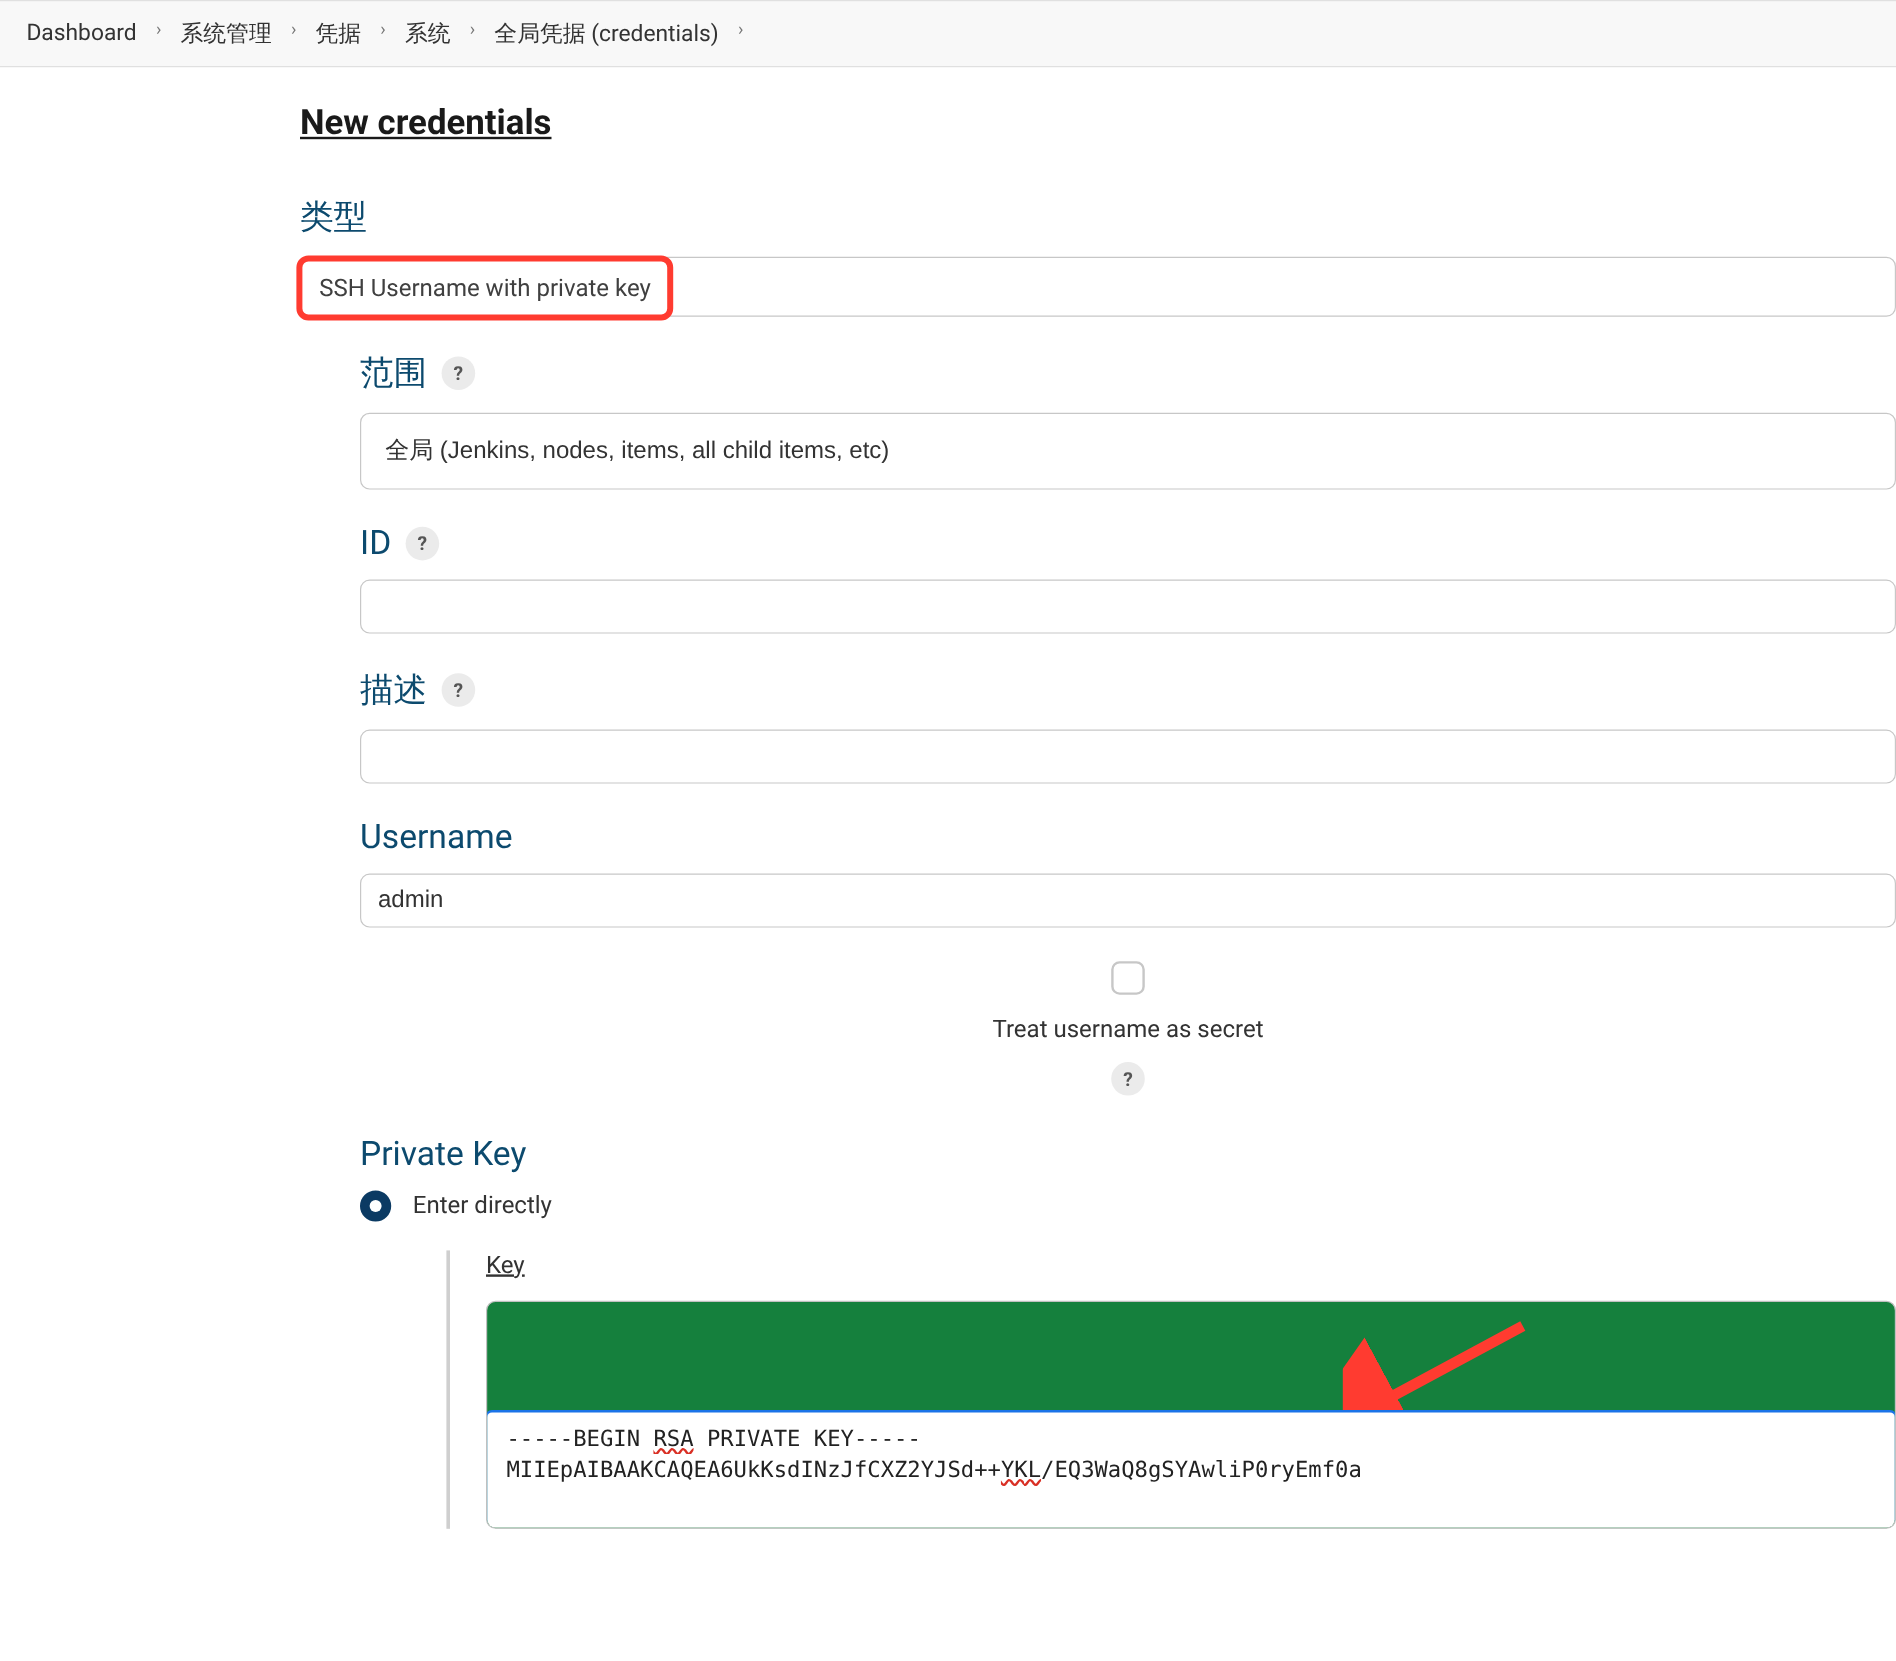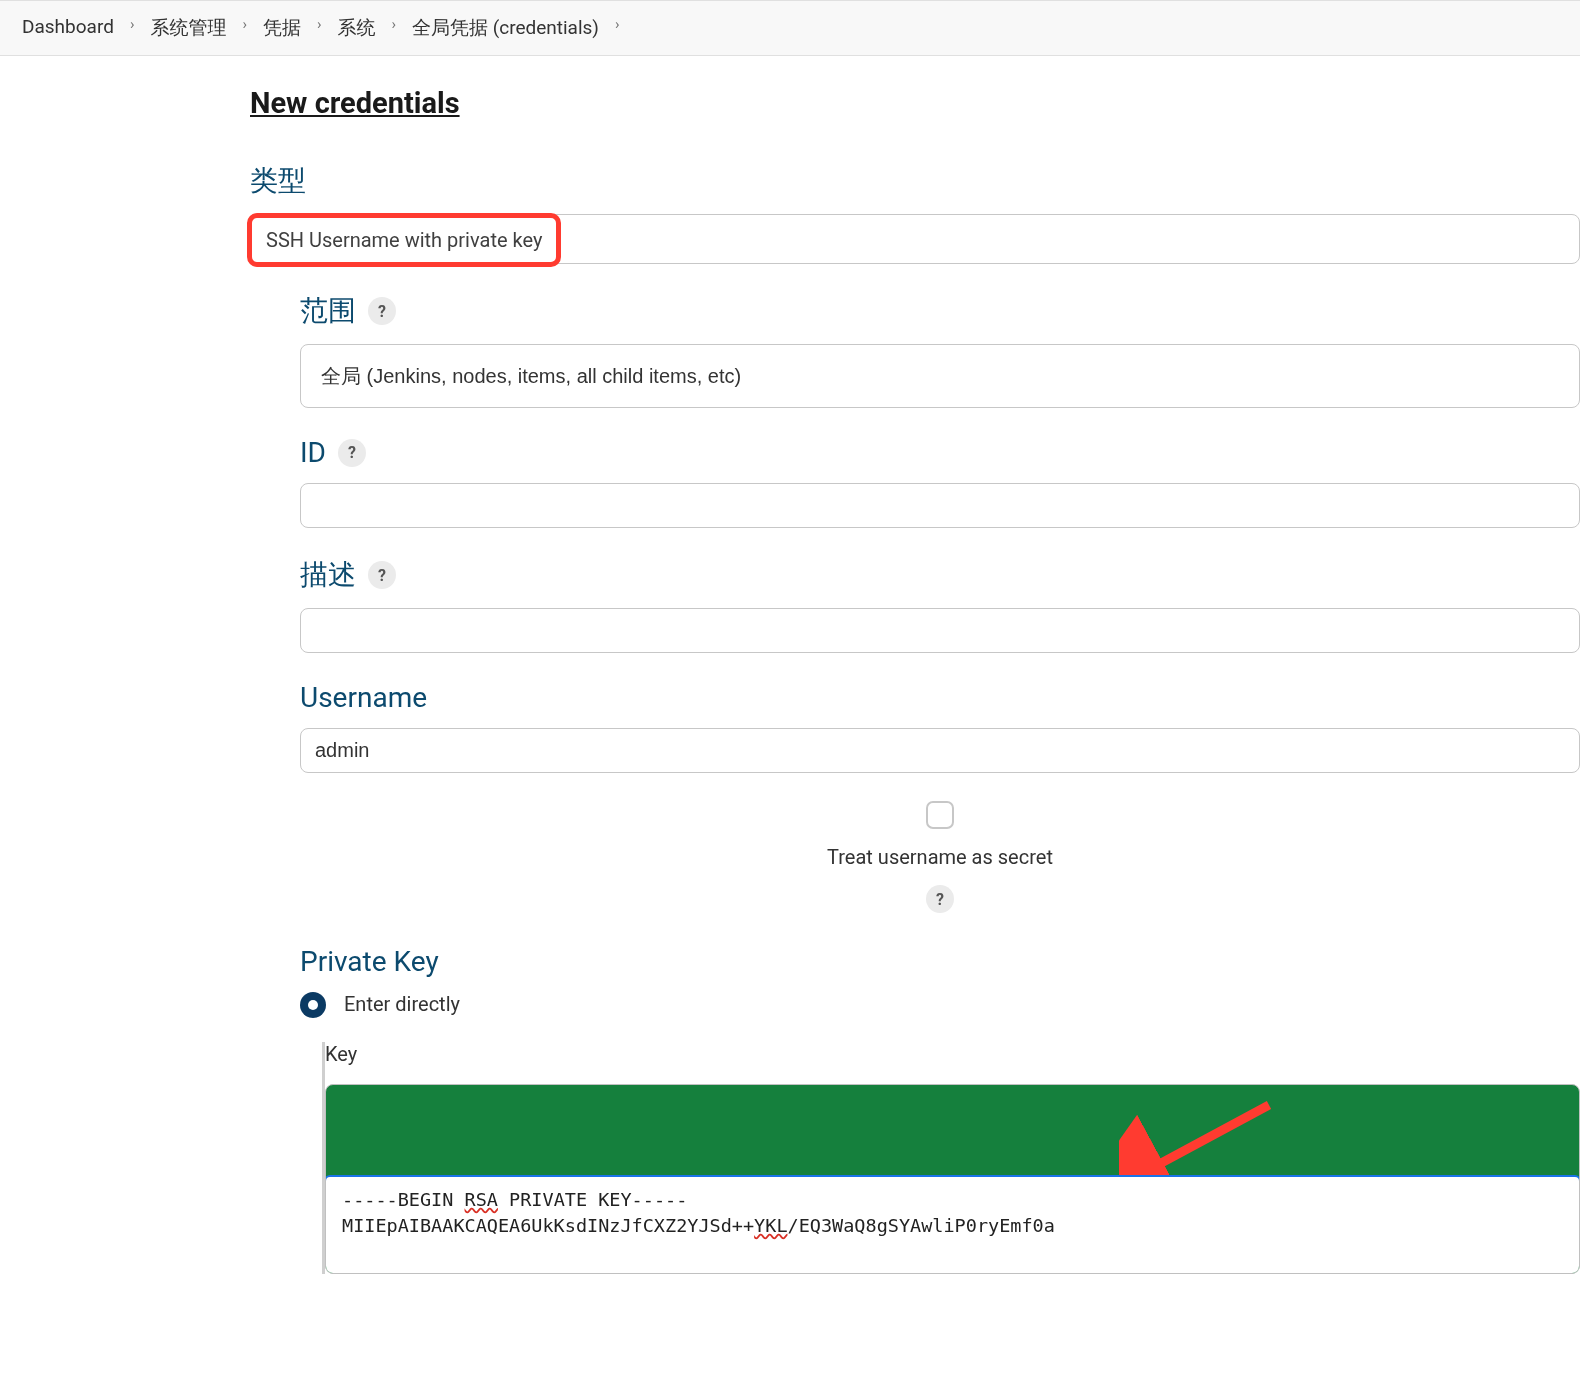--- a/index.html
+++ b/index.html
@@ -133,22 +133,24 @@
       cursor: pointer;
     }
     .radio-inner {
       width: 10px;
       height: 10px;
       border-radius: 50%;
       background: #fff;
     }
     .radio-label { font-size: 20px; color: #333; }
     .key-section {
-      margin-left: 22px;
+      margin-left: 72px;
       border-left: 3px solid #cfcfcf;
+      padding-left: 30px;
+      text-decoration: underline;
     }
     .key-label { font-size: 20px; color: #333; margin-bottom: 18px; }
     .key-area-wrap {
       background: #15803d;
       border: 1px solid #c0c0c0;
       border-radius: 8px;
       padding: 0;
       height: 190px;
       position: relative;
       overflow: hidden;

